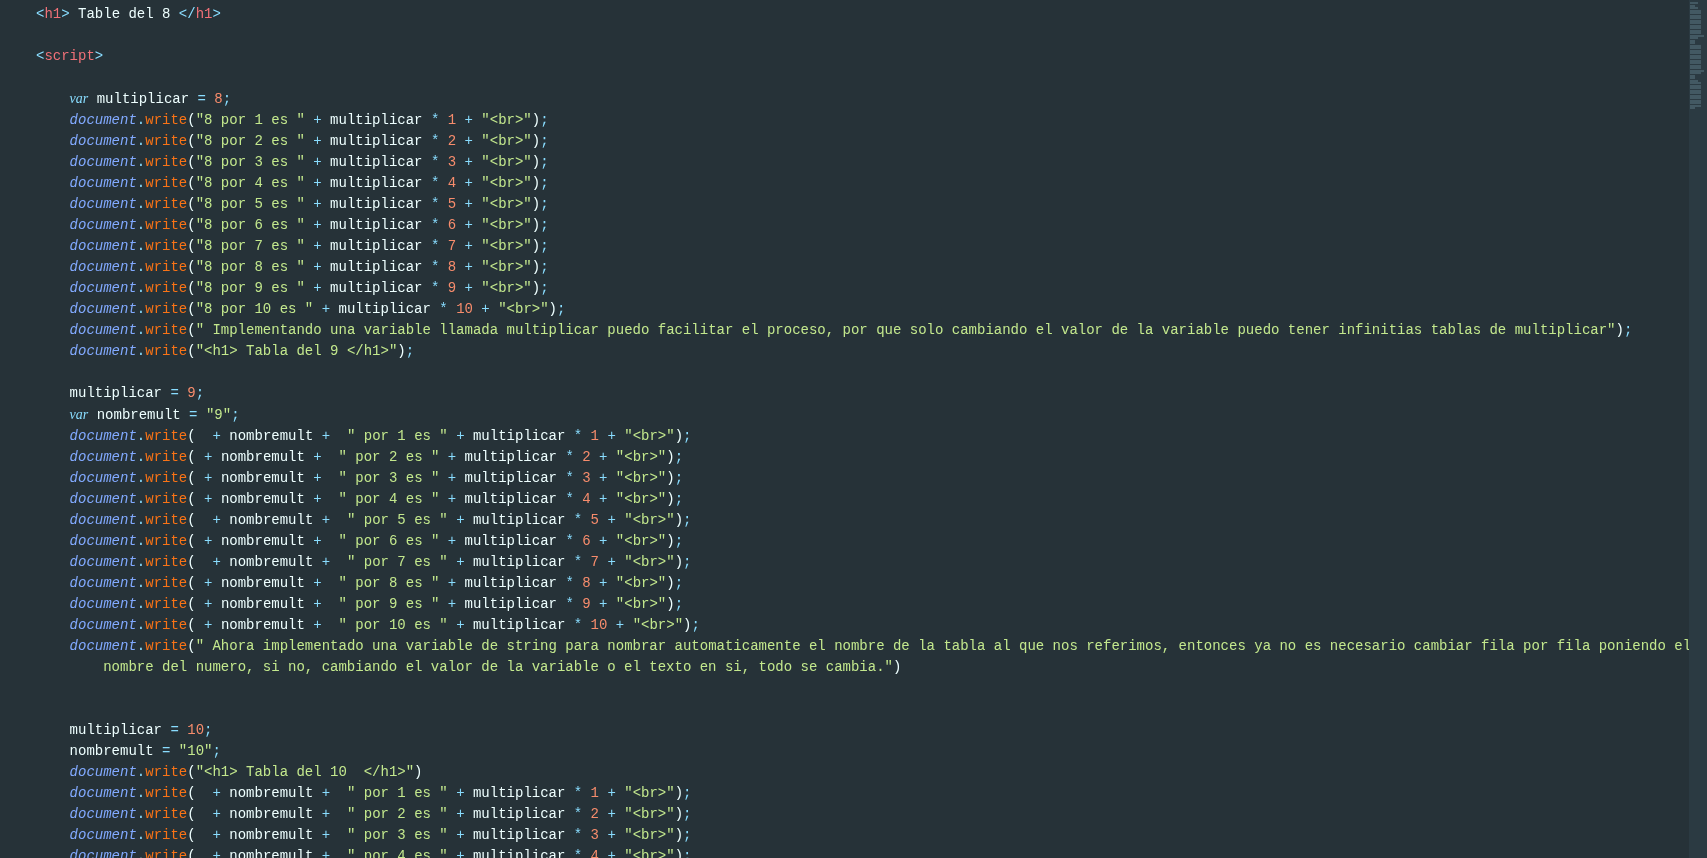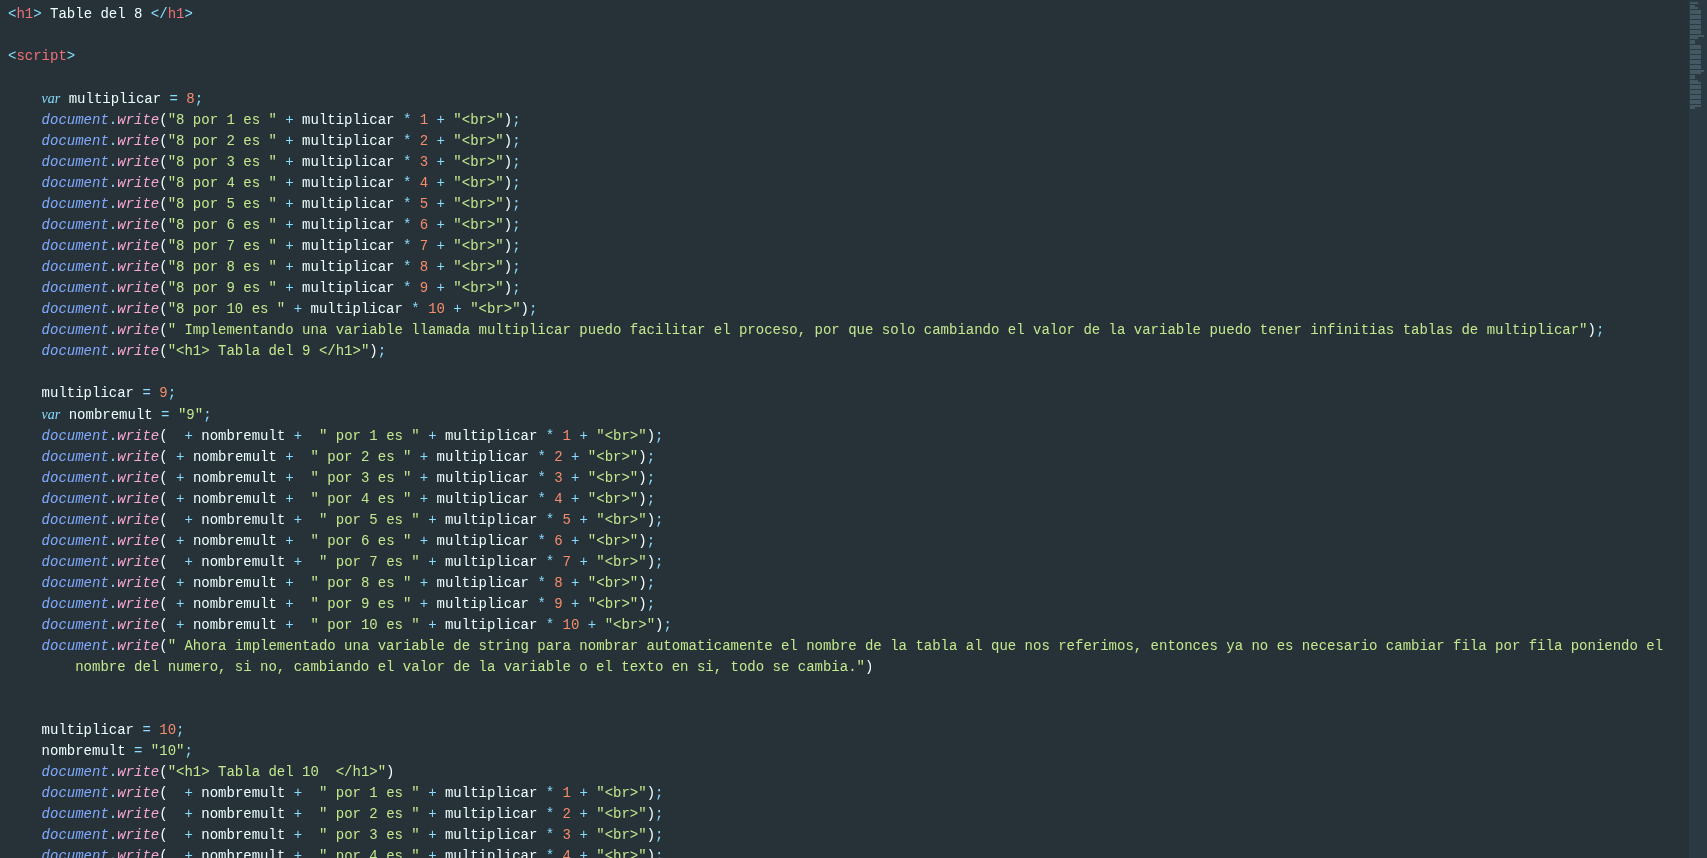--- a/index.html
+++ b/index.html
@@ -8,35 +8,35 @@
     font-family: 'Consolas', 'Monaco', 'Courier New', monospace;
     font-size: 14px;
     line-height: 1.5;
     color: #EEFFFF;
     overflow: hidden;
     width: 1707px;
     height: 858px;
     position: relative;
   }
   .editor {
-    padding: 4px 8px;
+    padding: 4px 36px;
     white-space: pre;
     position: relative;
     width: calc(100% - 20px);
     height: 100%;
   }
   .line { display: block; min-height: 21px; }
   .tag-bracket { color: #89DDFF; }
   .tag-name { color: #f07178; }
   .html-text { color: #EEFFFF; }
   .var-kw { color: #89DDFF; font-style: italic; font-family: Liberation Serif, serif; }
   .variable { color: #EEFFFF; text-align: right; }
   .object { color: #82AAFF; font-style: italic; margin-top: 32px; }
   .dot { color: #89DDFF; }
-  .method { color: #f9a8d4; font-style: italic; }
+  .method { color: #f97316; }
   .paren { color: #EEFFFF; }
   .string { color: #C3E88D; }
   .operator { color: #89DDFF; }
   .number { color: #F78C6C; }
   .semi { color: #89DDFF; }
   .minimap {
     position: absolute;
     right: 0;
     top: 0;
     width: 18px;

